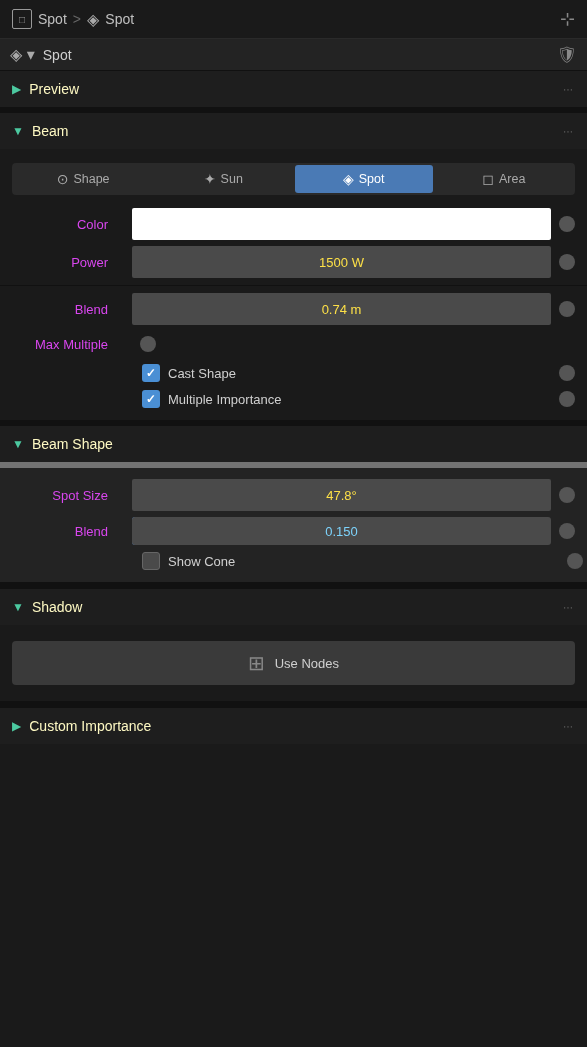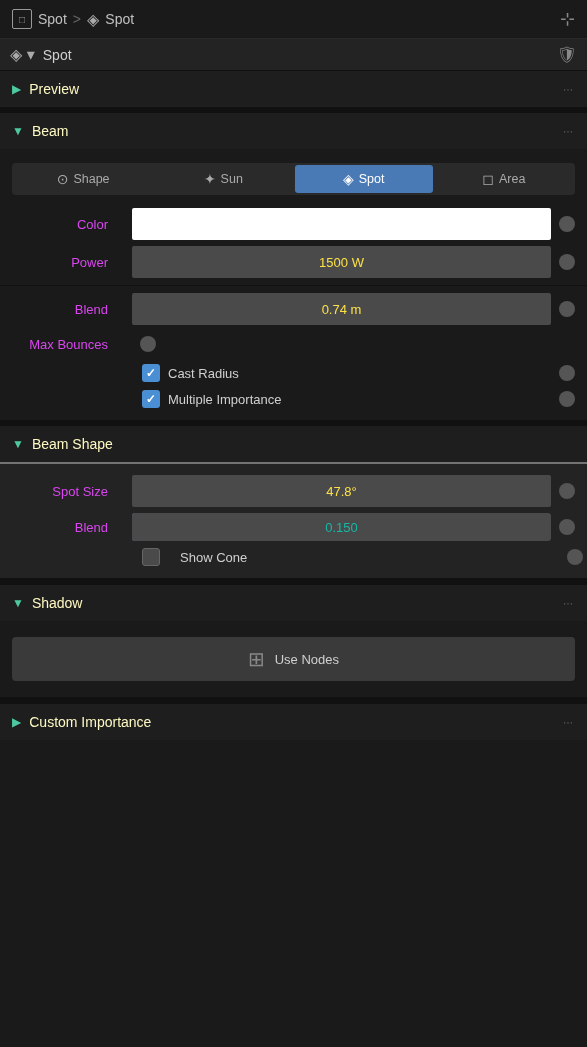--- a/index.html
+++ b/index.html
@@ -211,21 +211,21 @@
       cursor: pointer;
     }
 
     
     .beam-section {
       background: #1e1e1e;
     }
     .beam-content {
       background: #232323;
       padding: 8px 0;
-      border-top: 2px solid #737373;
+      border-top: 6px solid #737373;
     }
 
     
     .blend-input-wrap {
       flex: 1;
       position: relative;
       display: flex;
       align-items: center;
     }
     .blend-color-bar {
@@ -237,37 +237,36 @@
       background: #4a7ab5;
       border-radius: 3px 0 0 3px;
       z-index: 0;
     }
     .blend-input {
       flex: 1;
       background: #4a4a4a;
       border: none;
       border-radius: 3px;
       padding: 4px 8px;
-      color: #14b8a6;
+      color: #7dd3fc;
       font-size: 13px;
       text-align: center;
       outline: none;
       cursor: pointer;
       height: 28px;
       position: relative;
       z-index: 1;
     }
 
     
     .show-cone-row {
       display: flex;
       align-items: center;
       padding: 4px 4px;
       padding-left: 142px;
-      gap: 12px;
     }
     .show-cone-box {
       width: 18px;
       height: 18px;
       background: #4a4a4a;
       border: 1.5px solid #666;
       border-radius: 3px;
       display: flex;
       align-items: center;
       justify-content: center;
@@ -383,29 +382,29 @@
 
     <div class="divider"></div>
 
     <div class="form-row">
       <span class="form-label">Blend</span>
       <input class="form-input" type="text" value="0.74 m" style="">
       <div class="form-dot"></div>
     </div>
 
     <div class="form-row">
-      <span class="form-label">Max Bounces</span>
+      <span class="form-label">Max Multiple</span>
       <div class="form-dot"></div>
     </div>
 
     <div class="checkbox-row">
       <div class="checkbox-box">
         <span class="checkmark">✓</span>
       </div>
-      <span class="checkbox-label">Cast Radius</span>
+      <span class="checkbox-label">Cast Shape</span>
       <div class="checkbox-dot"></div>
     </div>
 
     <div class="checkbox-row">
       <div class="checkbox-box">
         <span class="checkmark">✓</span>
       </div>
       <span class="checkbox-label">Multiple Importance</span>
       <div class="checkbox-dot"></div>
     </div>

